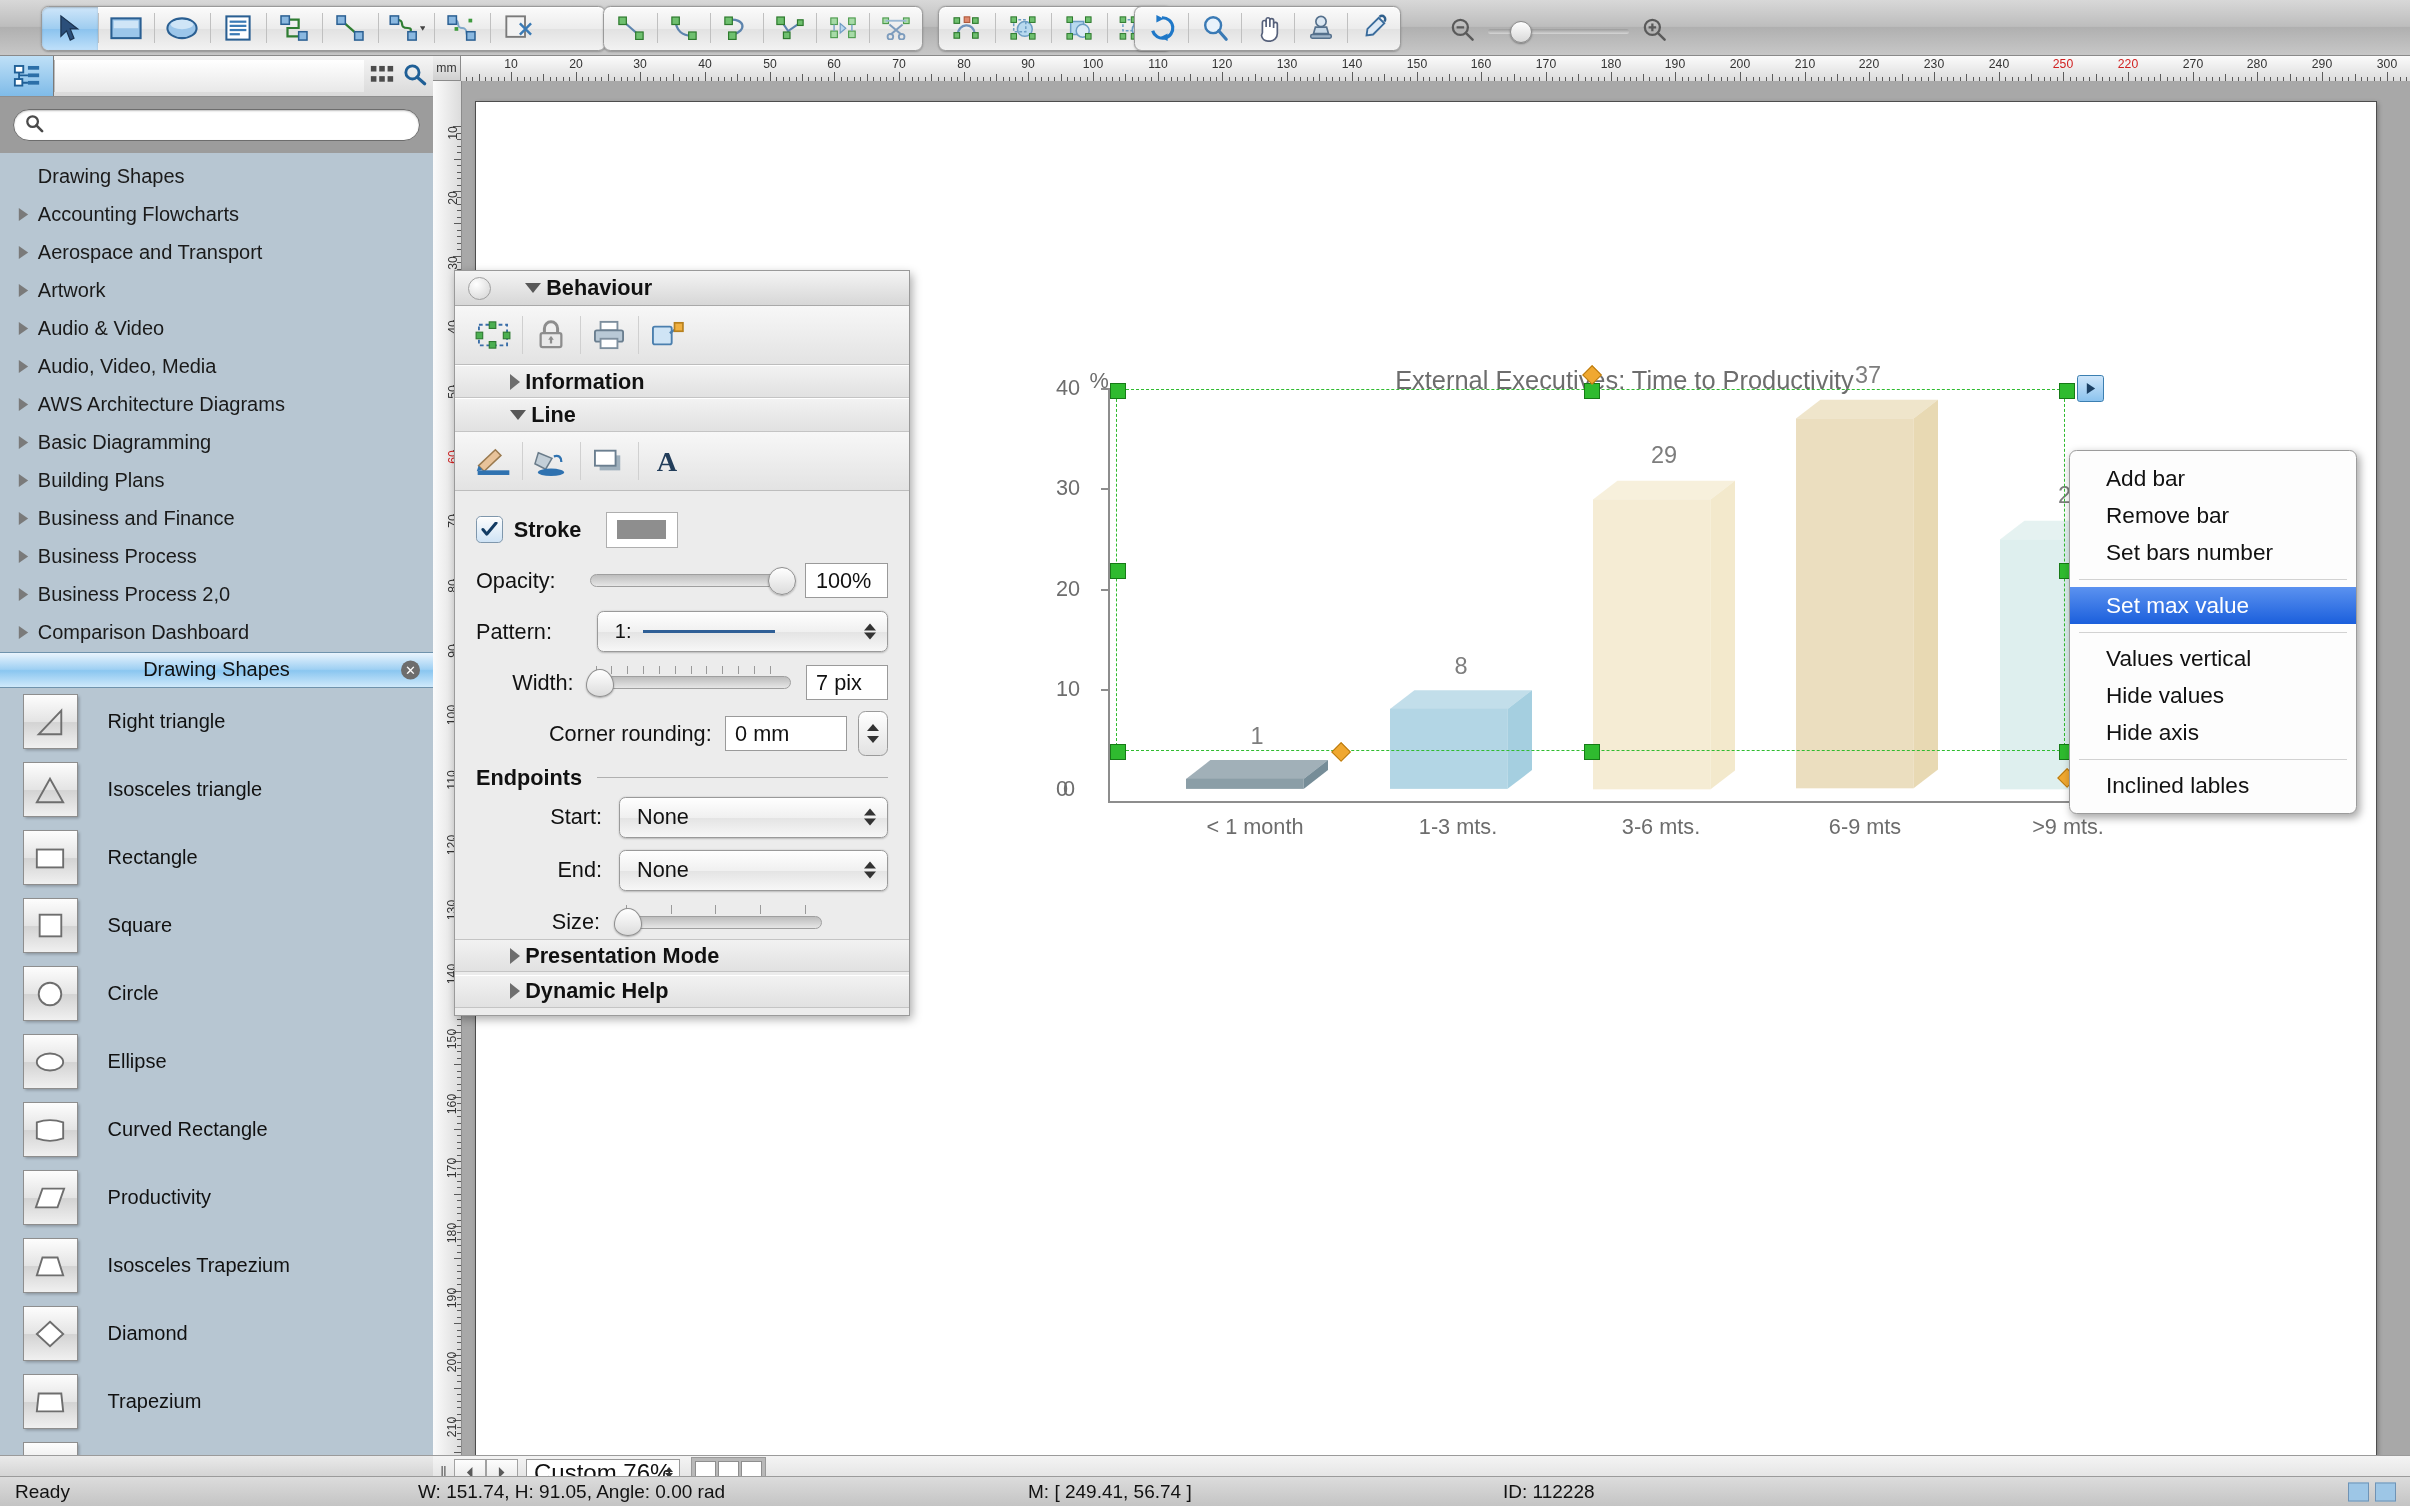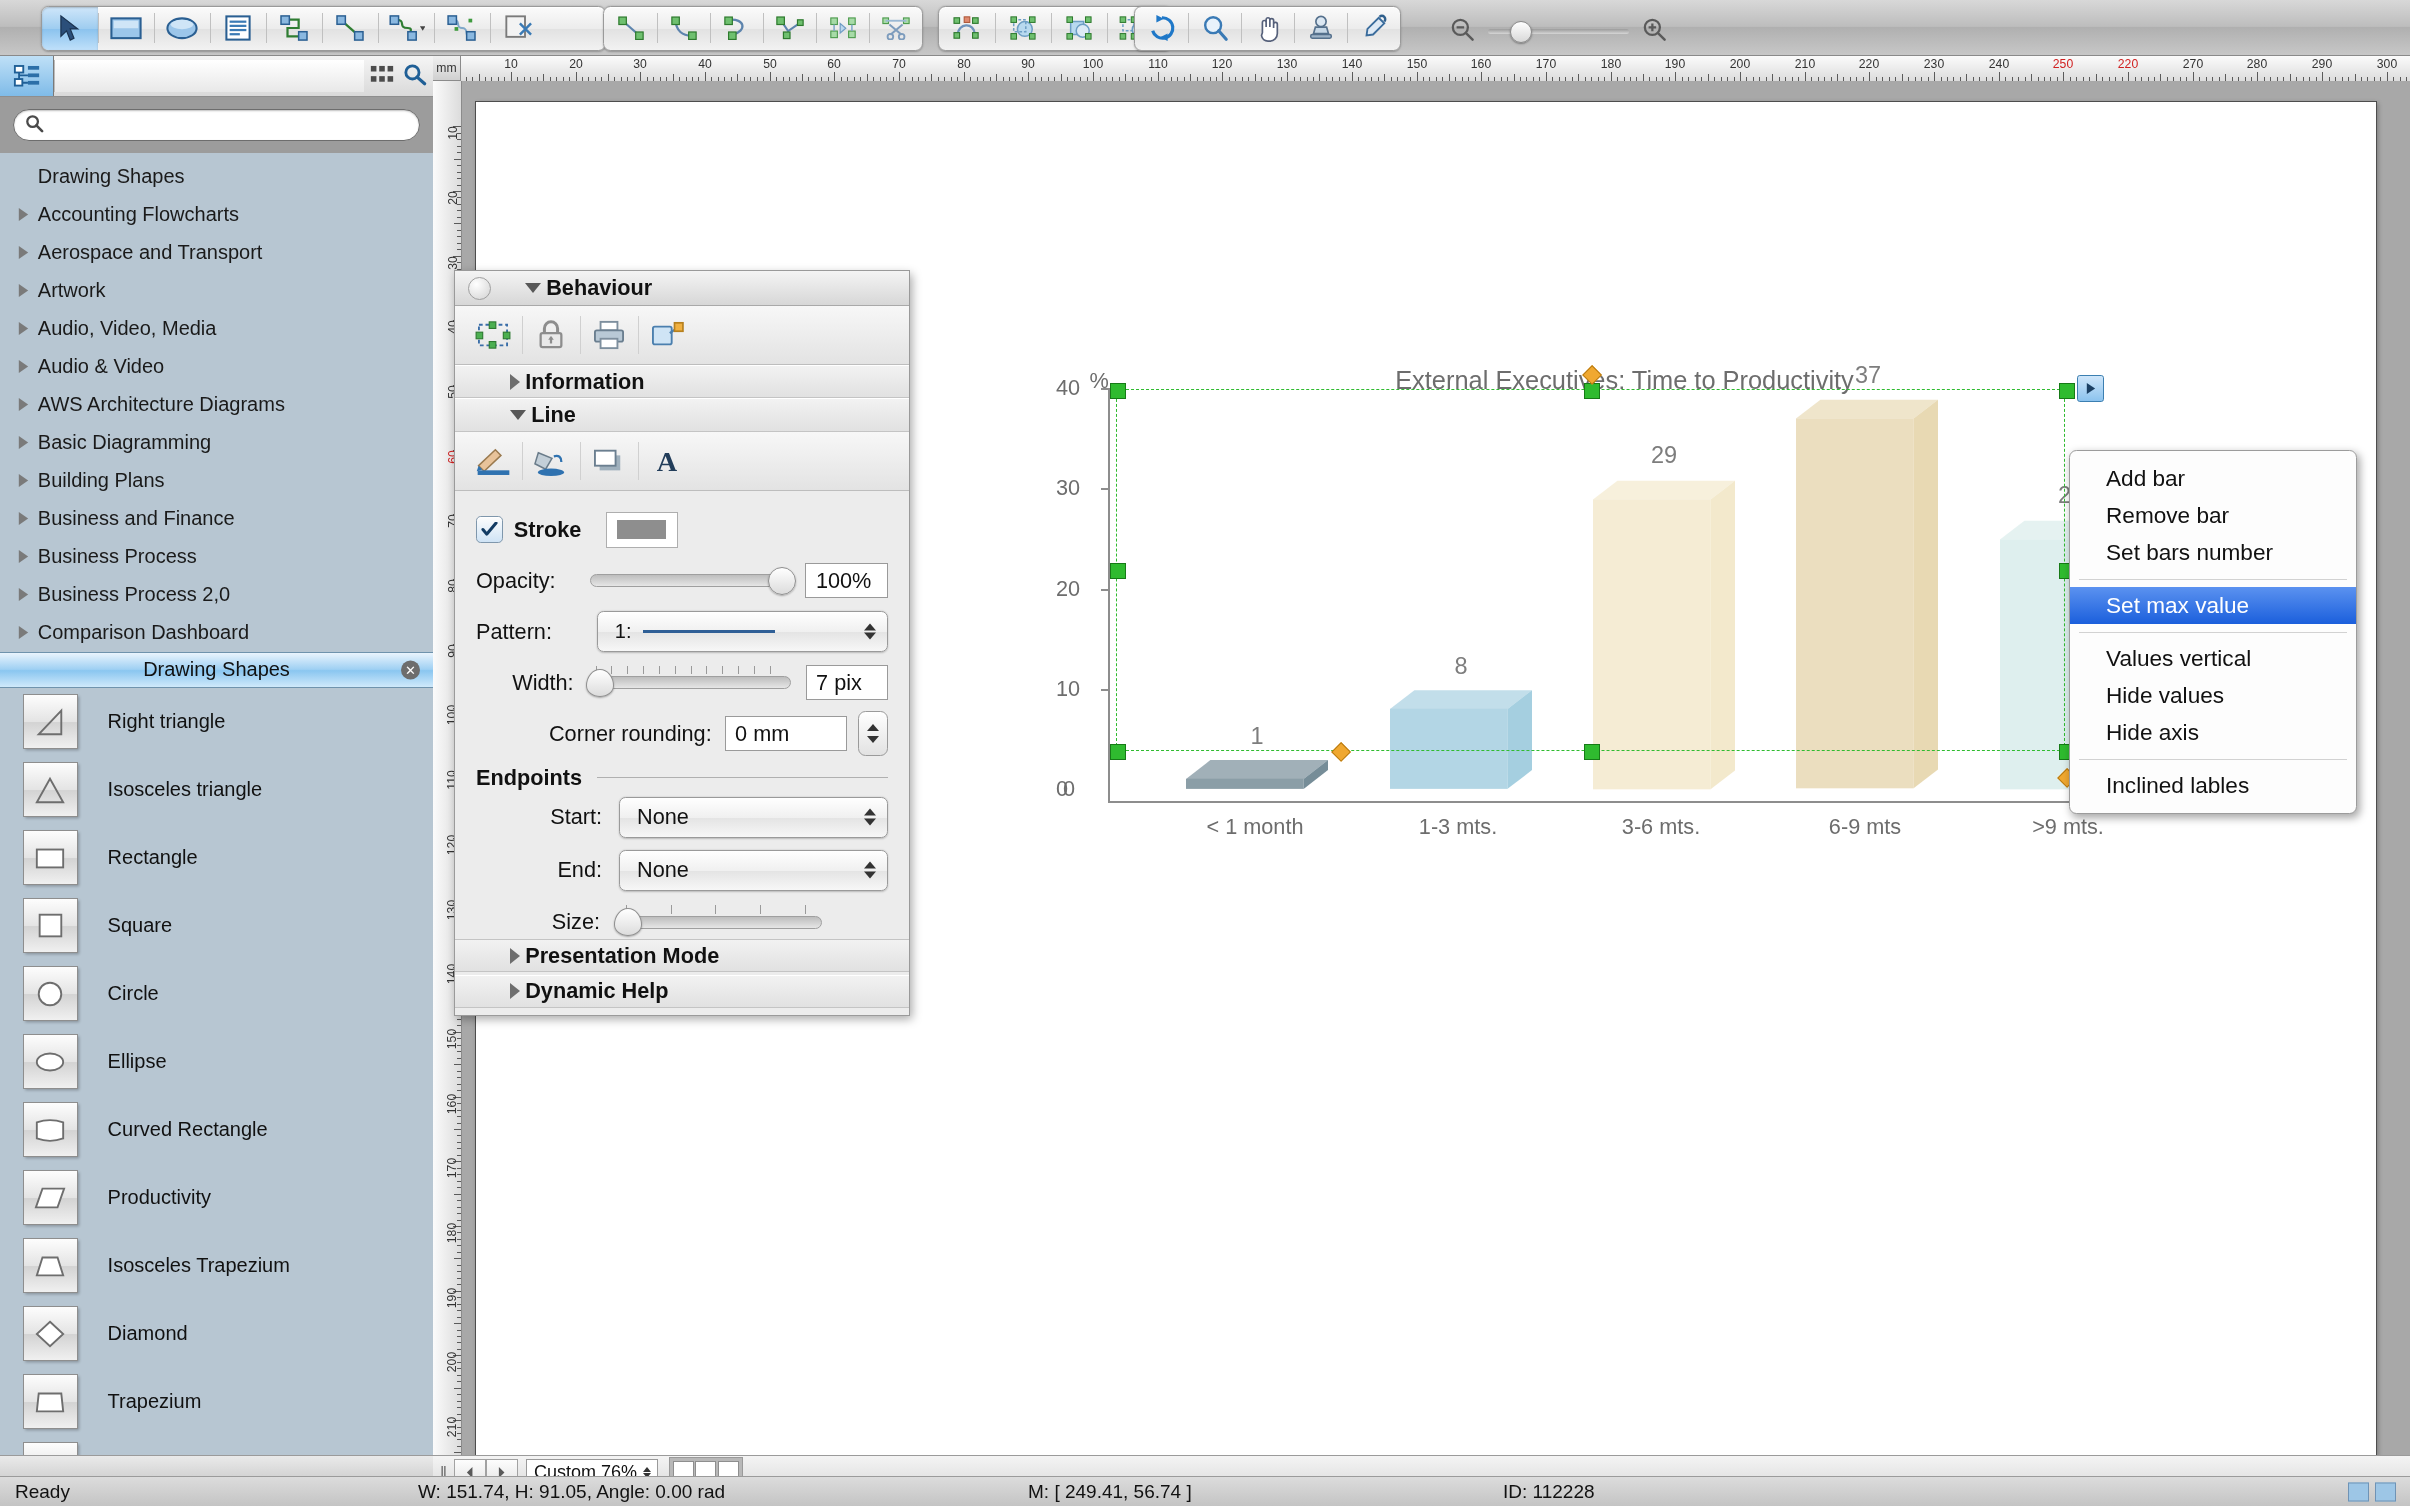--- a/index.html
+++ b/index.html
@@ -323,21 +323,21 @@
   .hs-grip { width: 21px; text-align:center; color:#6c6c6c; font-size: 17px; }
   .navbtn {
     width: 30px; height: 26px; display:flex; align-items:center; justify-content:center;
     background: linear-gradient(to bottom,#fdfdfd,#e3e3e3);
     border: 0.9px solid #a2a2a2;
   }
   .zoomcombo {
     height: 28px; min-width: 132px; margin-left: 7.5px;
     background: #fff; border: 0.9px solid #9a9a9a;
     display: flex; align-items: center; padding: 0 7.5px;
-    font-size: 18px; color: #111; position: relative;
+    font-size: 24px; color: #111; position: relative;
     box-sizing: border-box;
   }
   .viewmodes { display:flex; margin-left: 11.3px; gap: 1.9px;
     border: 0.9px solid #9a9a9a; background:#b8b8b8; padding: 2.8px; }
   .viewmodes i { width: 19px; height: 21px; background: #ffffff; border: 0.9px solid #8e8e8e; display:block; }
   .statusbar {
     position: absolute; left: 0; top: 1476px; width: 2411px; height: 30px;
     background: linear-gradient(to bottom,#dcdcdc,#c4c4c4);
     border-top: 0.9px solid #9b9b9b;
     font-size: 19px; color: #111;
@@ -671,29 +671,29 @@
             </svg>
           </span>
           <span class="tree-label">Artwork</span>
         </div>
         <div class="tree-item">
           <span class="tree-arrow">
             <svg width="15" height="17" viewBox="0 0 16 18">
               <path d="M3 2 L13 9 L3 16 Z" fill="#7a7a7a"></path>
             </svg>
           </span>
-          <span class="tree-label">Audio, Video, Media</span>
+          <span class="tree-label">Audio &amp; Video</span>
         </div>
         <div class="tree-item">
           <span class="tree-arrow">
             <svg width="15" height="17" viewBox="0 0 16 18">
               <path d="M3 2 L13 9 L3 16 Z" fill="#7a7a7a"></path>
             </svg>
           </span>
-          <span class="tree-label">Audio &amp; Video</span>
+          <span class="tree-label">Audio, Video, Media</span>
         </div>
         <div class="tree-item">
           <span class="tree-arrow">
             <svg width="15" height="17" viewBox="0 0 16 18">
               <path d="M3 2 L13 9 L3 16 Z" fill="#7a7a7a"></path>
             </svg>
           </span>
           <span class="tree-label">AWS Architecture Diagrams</span>
         </div>
         <div class="tree-item">

